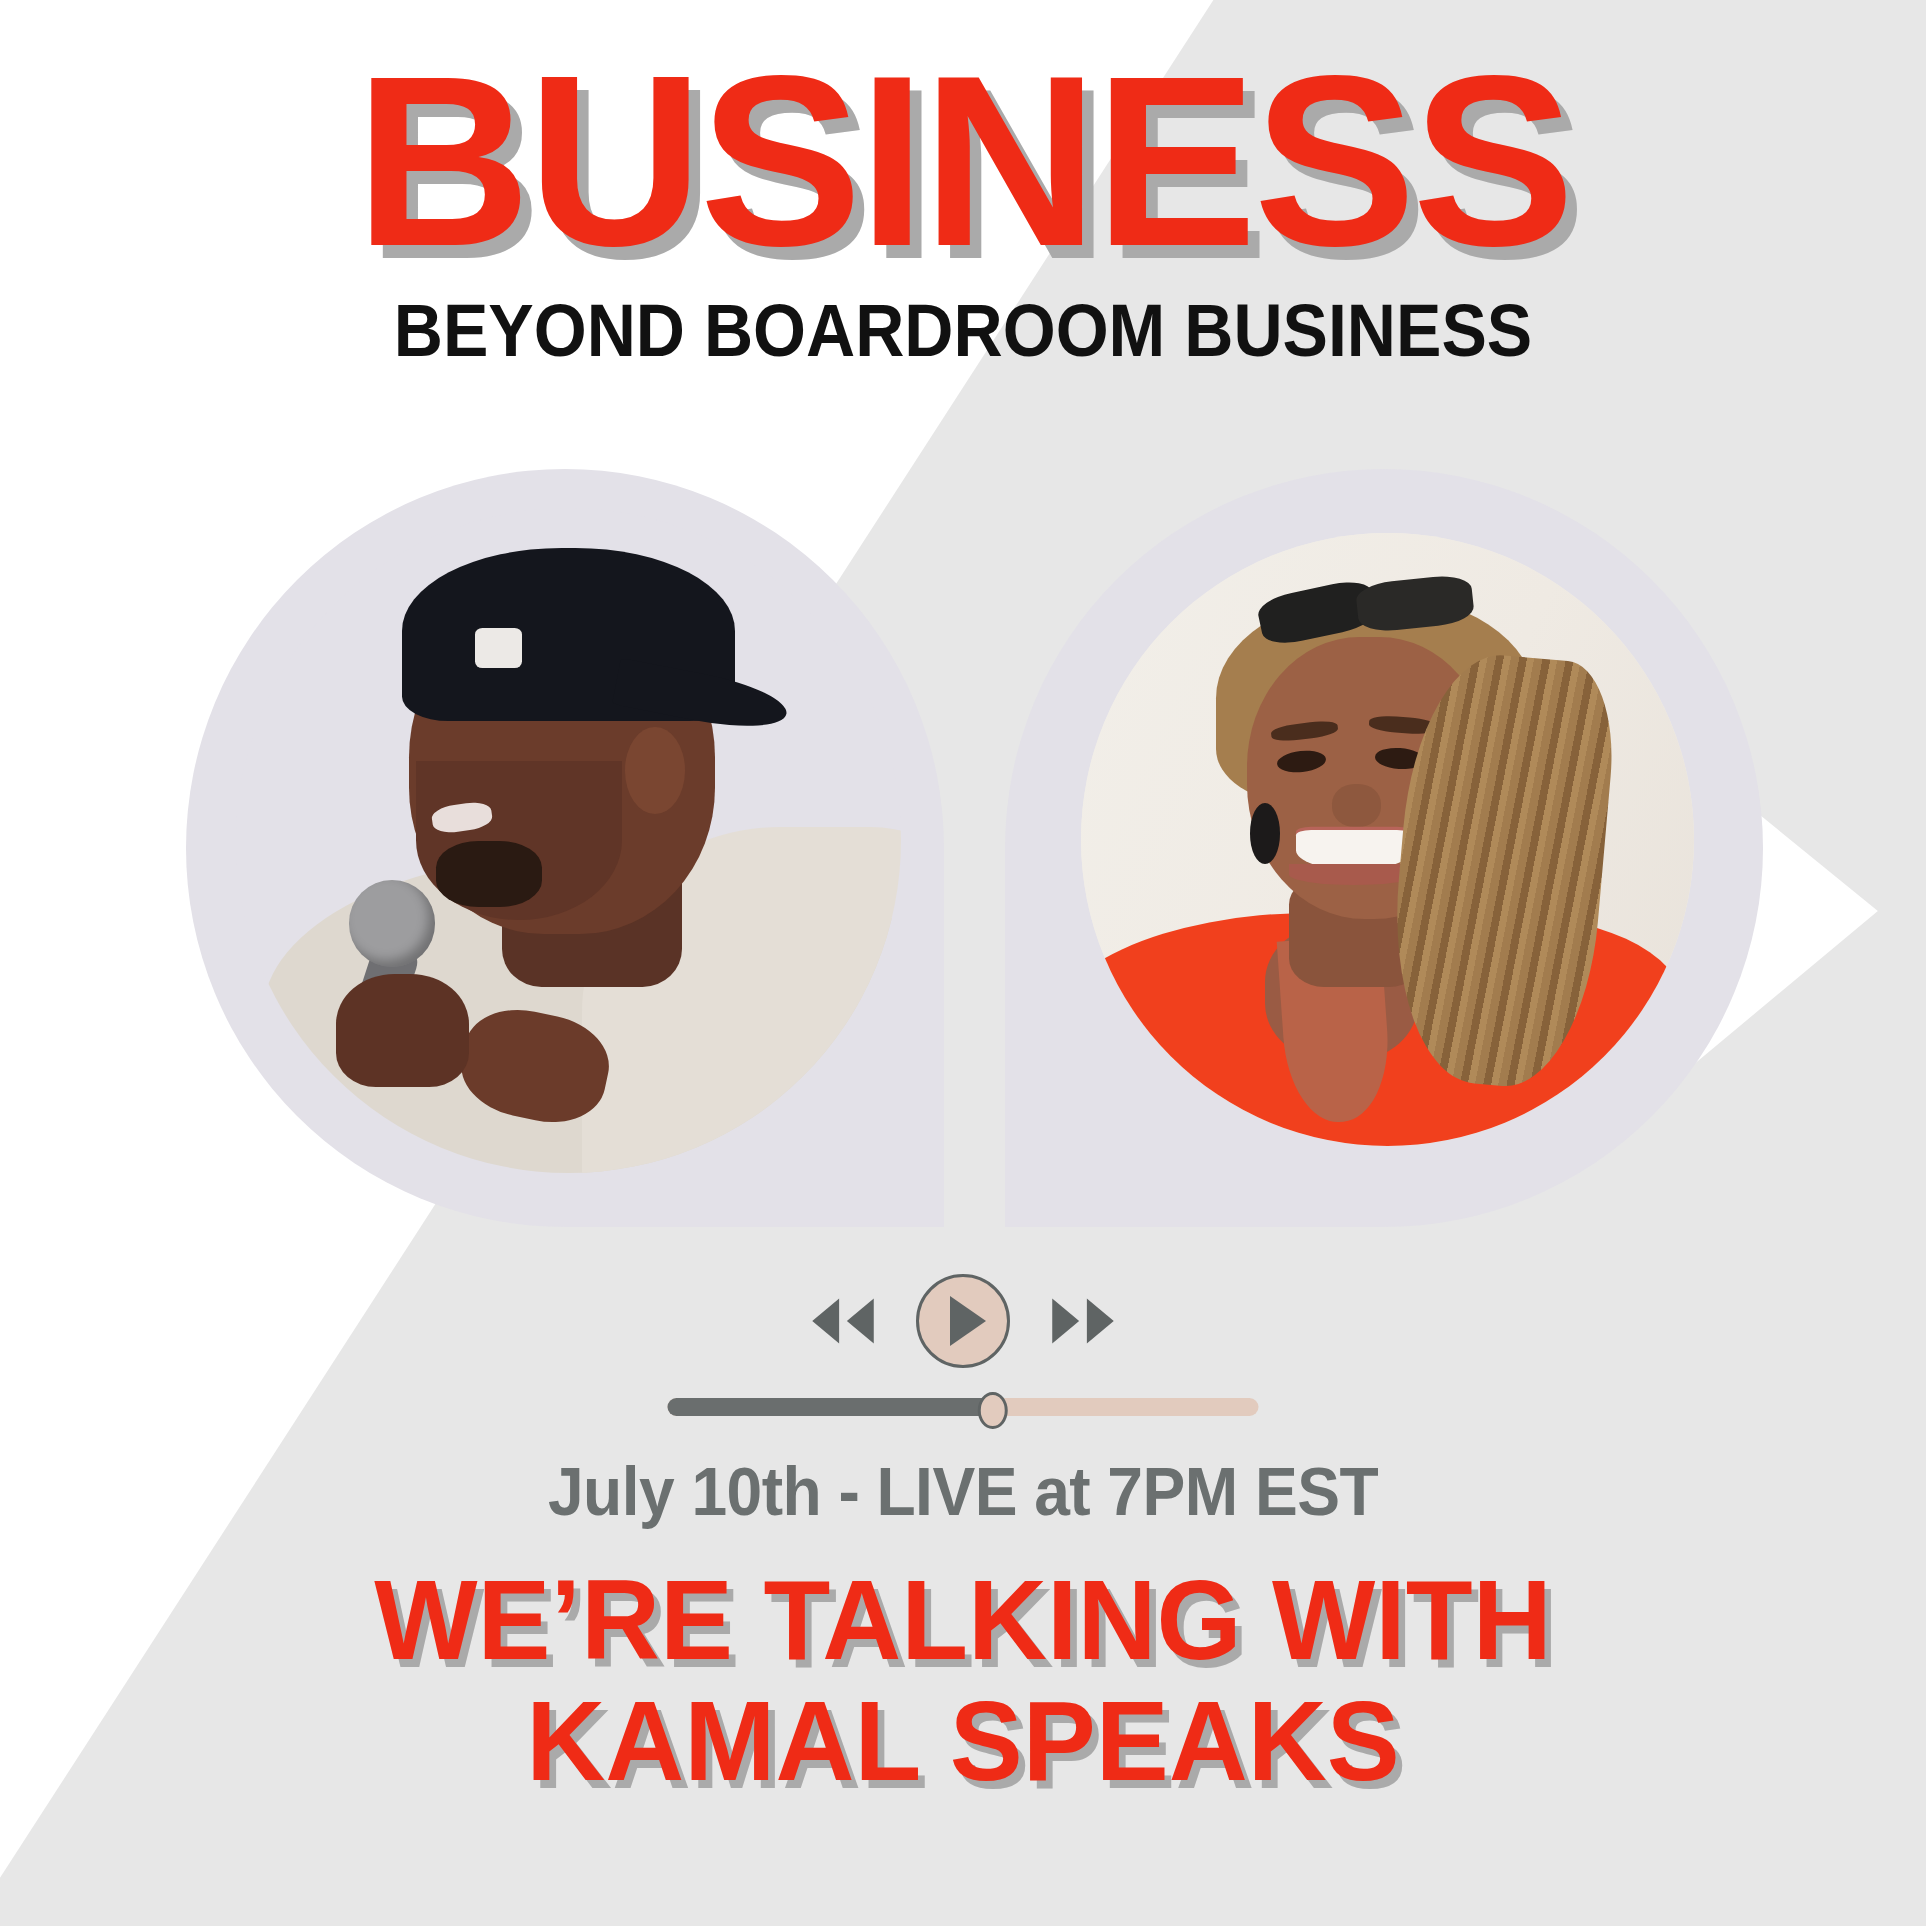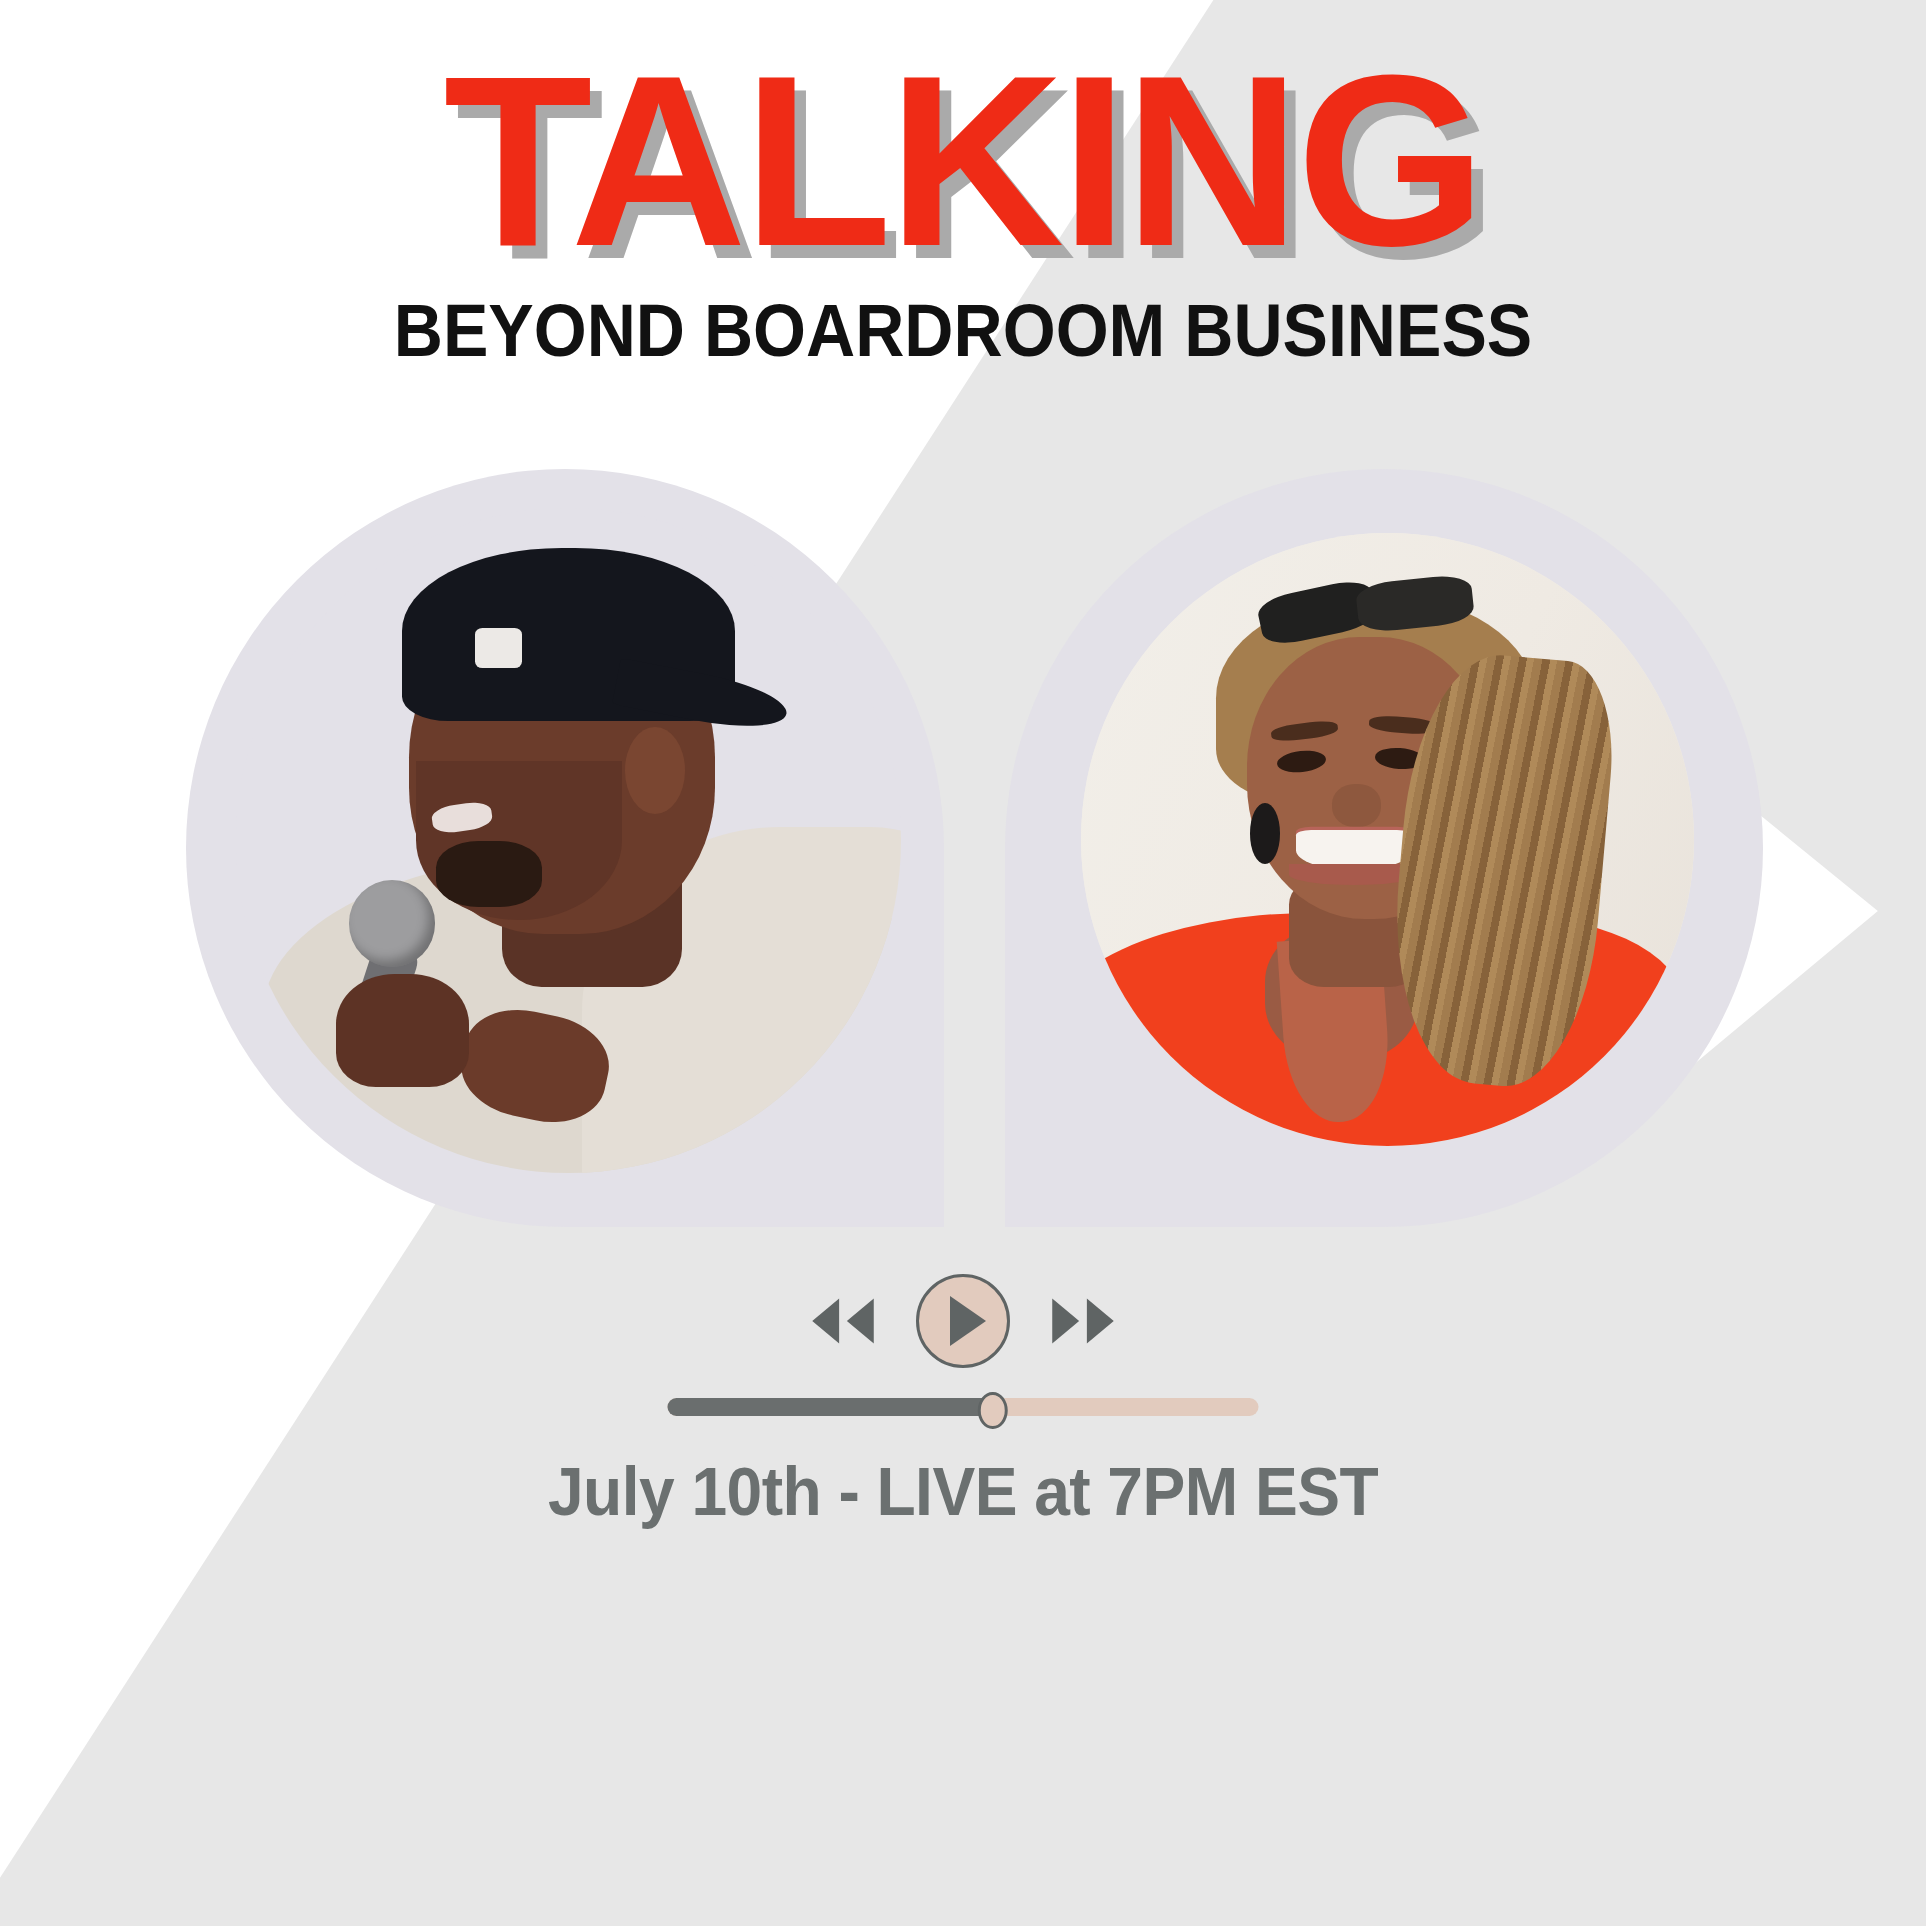--- a/index.html
+++ b/index.html
@@ -324,21 +324,21 @@
 <body>
 
 <div id="poster">
 
   <div class="bg-base"></div>
   <div class="bg-wedge-top"></div>
   <div class="bg-wedge-main"></div>
   <div class="bg-arrow"></div>
 
   <div class="headline-zone">
-    <div class="title-main">TALKING</div>
+    <div class="title-main">BUSINESS</div>
     <div class="title-sub">BEYOND BOARDROOM BUSINESS</div>
   </div>
 
   <div class="bubbles">
 
     <div class="bubble bubble-left">
       <div class="bubble-photo photo-left">
         <div class="portrait">
           <div class="pL-bg"></div>
           <div class="pL-body"></div>
@@ -412,15 +412,19 @@
   </div>
 
   <div class="progress-wrap">
     <div class="progress-track"></div>
     <div class="progress-fill" style="width: 55%;"></div>
     <div class="progress-thumb" style="left: 55%;"></div>
   </div>
 
   <div class="date-line">July 10th - LIVE at 7PM EST</div>
 
+  <div class="bottom-block">
+    <div class="bottom-line">WE’RE TALKING WITH</div>
+    <div class="bottom-line">KAMAL SPEAKS</div>
+  </div>
 
 </div>
 
 
 </body></html>

